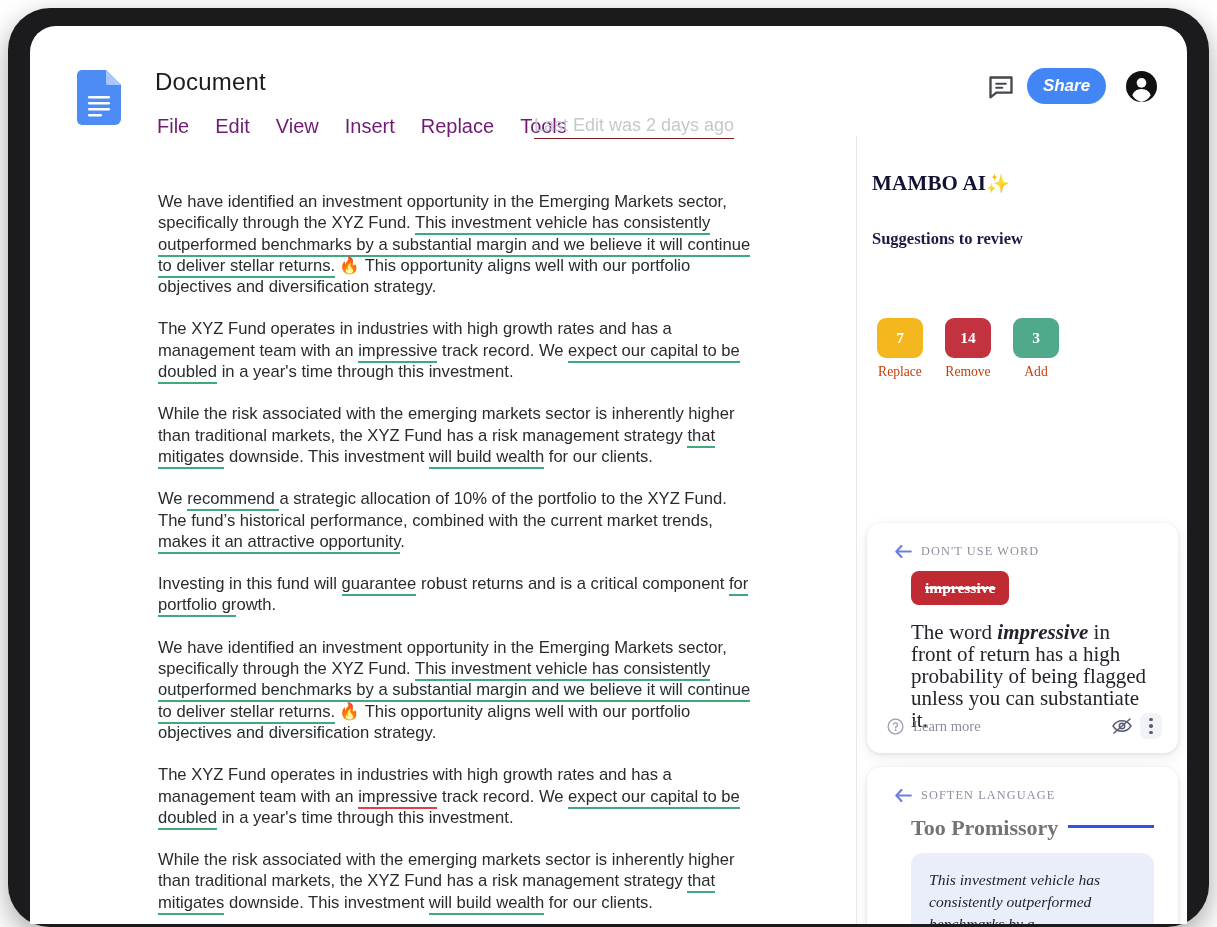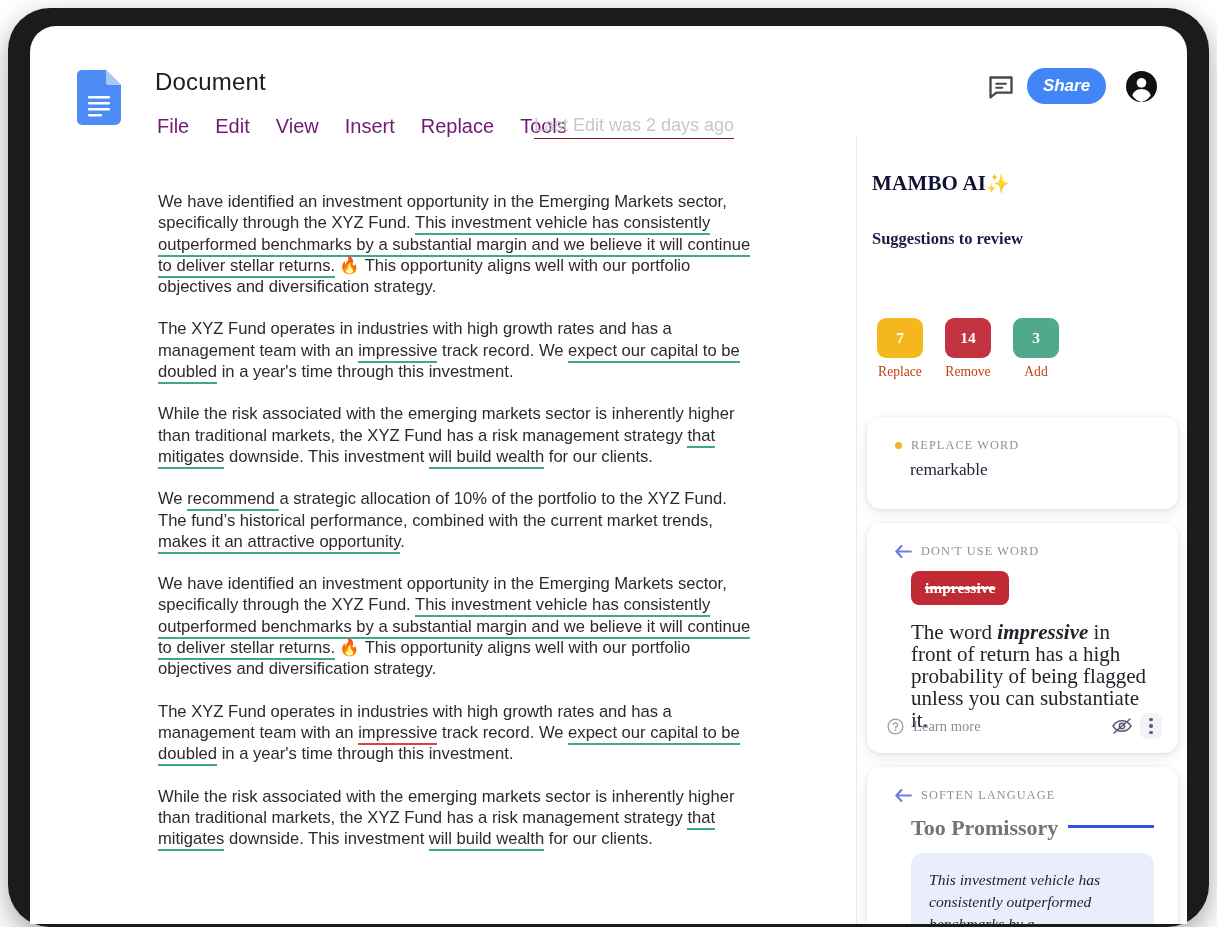--- a/index.html
+++ b/index.html
@@ -270,20 +270,21 @@
         <path d="M16 18.6c-5 0-8.6 3-9.4 6.6A16 16 0 0 0 16 32a16 16 0 0 0 9.4-6.8c-.8-3.6-4.4-6.6-9.4-6.6z" fill="#ffffff"></path>
       </svg>
     </div>
 
     <div id="document-pane">
       <div id="doc-content">
           <div class="doc-paragraph"><span>We have identified an investment opportunity in the Emerging Markets sector, specifically through the XYZ Fund. </span><span class="sug-green">This investment vehicle has consistently outperformed benchmarks by a substantial margin and we believe it will continue to deliver stellar returns.</span><span> 🔥 This opportunity aligns well with our portfolio objectives and diversification strategy.</span></div>
           <div class="doc-paragraph"><span>The XYZ Fund operates in industries with high growth rates and has a management team with an </span><span class="sug-green">impressive</span><span> track record. We </span><span class="sug-green">expect our capital to be doubled</span><span> in a year's time through this investment.</span></div>
           <div class="doc-paragraph"><span>While the risk associated with the emerging markets sector is inherently higher than traditional markets, the XYZ Fund has a risk management strategy </span><span class="sug-green">that mitigates</span><span> downside. This investment </span><span class="sug-green">will build wealth</span><span> for our clients.</span></div>
           <div class="doc-paragraph"><span>We </span><span class="sug-green">recommend </span><span>a strategic allocation of 10% of the portfolio to the XYZ Fund. The fund’s historical performance, combined with the current market trends, </span><span class="sug-green">makes it an attractive opportunity</span><span>.</span></div>
+          <div class="doc-paragraph"><span>Investing in this fund will </span><span class="sug-green">guarantee</span><span> robust returns and is a critical component </span><span class="sug-green">for portfolio gr</span><span>owth.</span></div>
           <div class="doc-paragraph"><span>We have identified an investment opportunity in the Emerging Markets sector, specifically through the XYZ Fund. </span><span class="sug-green">This investment vehicle has consistently outperformed benchmarks by a substantial margin and we believe it will continue to deliver stellar returns.</span><span> 🔥 This opportunity aligns well with our portfolio objectives and diversification strategy.</span></div>
           <div class="doc-paragraph"><span>The XYZ Fund operates in industries with high growth rates and has a management team with an </span><span class="sug-red">impressive</span><span> track record. We </span><span class="sug-green">expect our capital to be doubled</span><span> in a year's time through this investment.</span></div>
           <div class="doc-paragraph"><span>While the risk associated with the emerging markets sector is inherently higher than traditional markets, the XYZ Fund has a risk management strategy </span><span class="sug-green">that mitigates</span><span> downside. This investment </span><span class="sug-green">will build wealth</span><span> for our clients.</span></div>
         </div>
     </div>
 
     <div id="pane-divider"></div>
 
     <div id="sidebar">
 
@@ -302,27 +303,20 @@
         <div class="stat">
           <div class="stat-badge" id="badge-remove" style="background: rgb(195, 50, 63);">14</div>
           <div class="stat-label">Remove</div>
         </div>
         <div class="stat">
           <div class="stat-badge" id="badge-add" style="background: rgb(79, 169, 138);">3</div>
           <div class="stat-label">Add</div>
         </div>
       </div>
 
-      <div class="card" id="card-replace">
-        <div class="card-kicker">
-          <span class="dot-amber"></span>
-          <span class="kicker-text">REPLACE WORD</span>
-        </div>
-        <div id="replace-word">remarkable</div>
-      </div>
 
       <div class="card" id="card-dontuse">
         <div class="card-kicker">
           <svg class="back-arrow" viewBox="0 0 17 13">
             <path d="M6.4 1L1.4 6.5 6.4 12" fill="none" stroke="#6e7fe0" stroke-width="2.2" stroke-linecap="round" stroke-linejoin="round"></path>
             <path d="M1.8 6.5h14" stroke="#6e7fe0" stroke-width="2.2" stroke-linecap="round"></path>
           </svg>
           <span class="kicker-text">DON'T USE WORD</span>
         </div>
 

